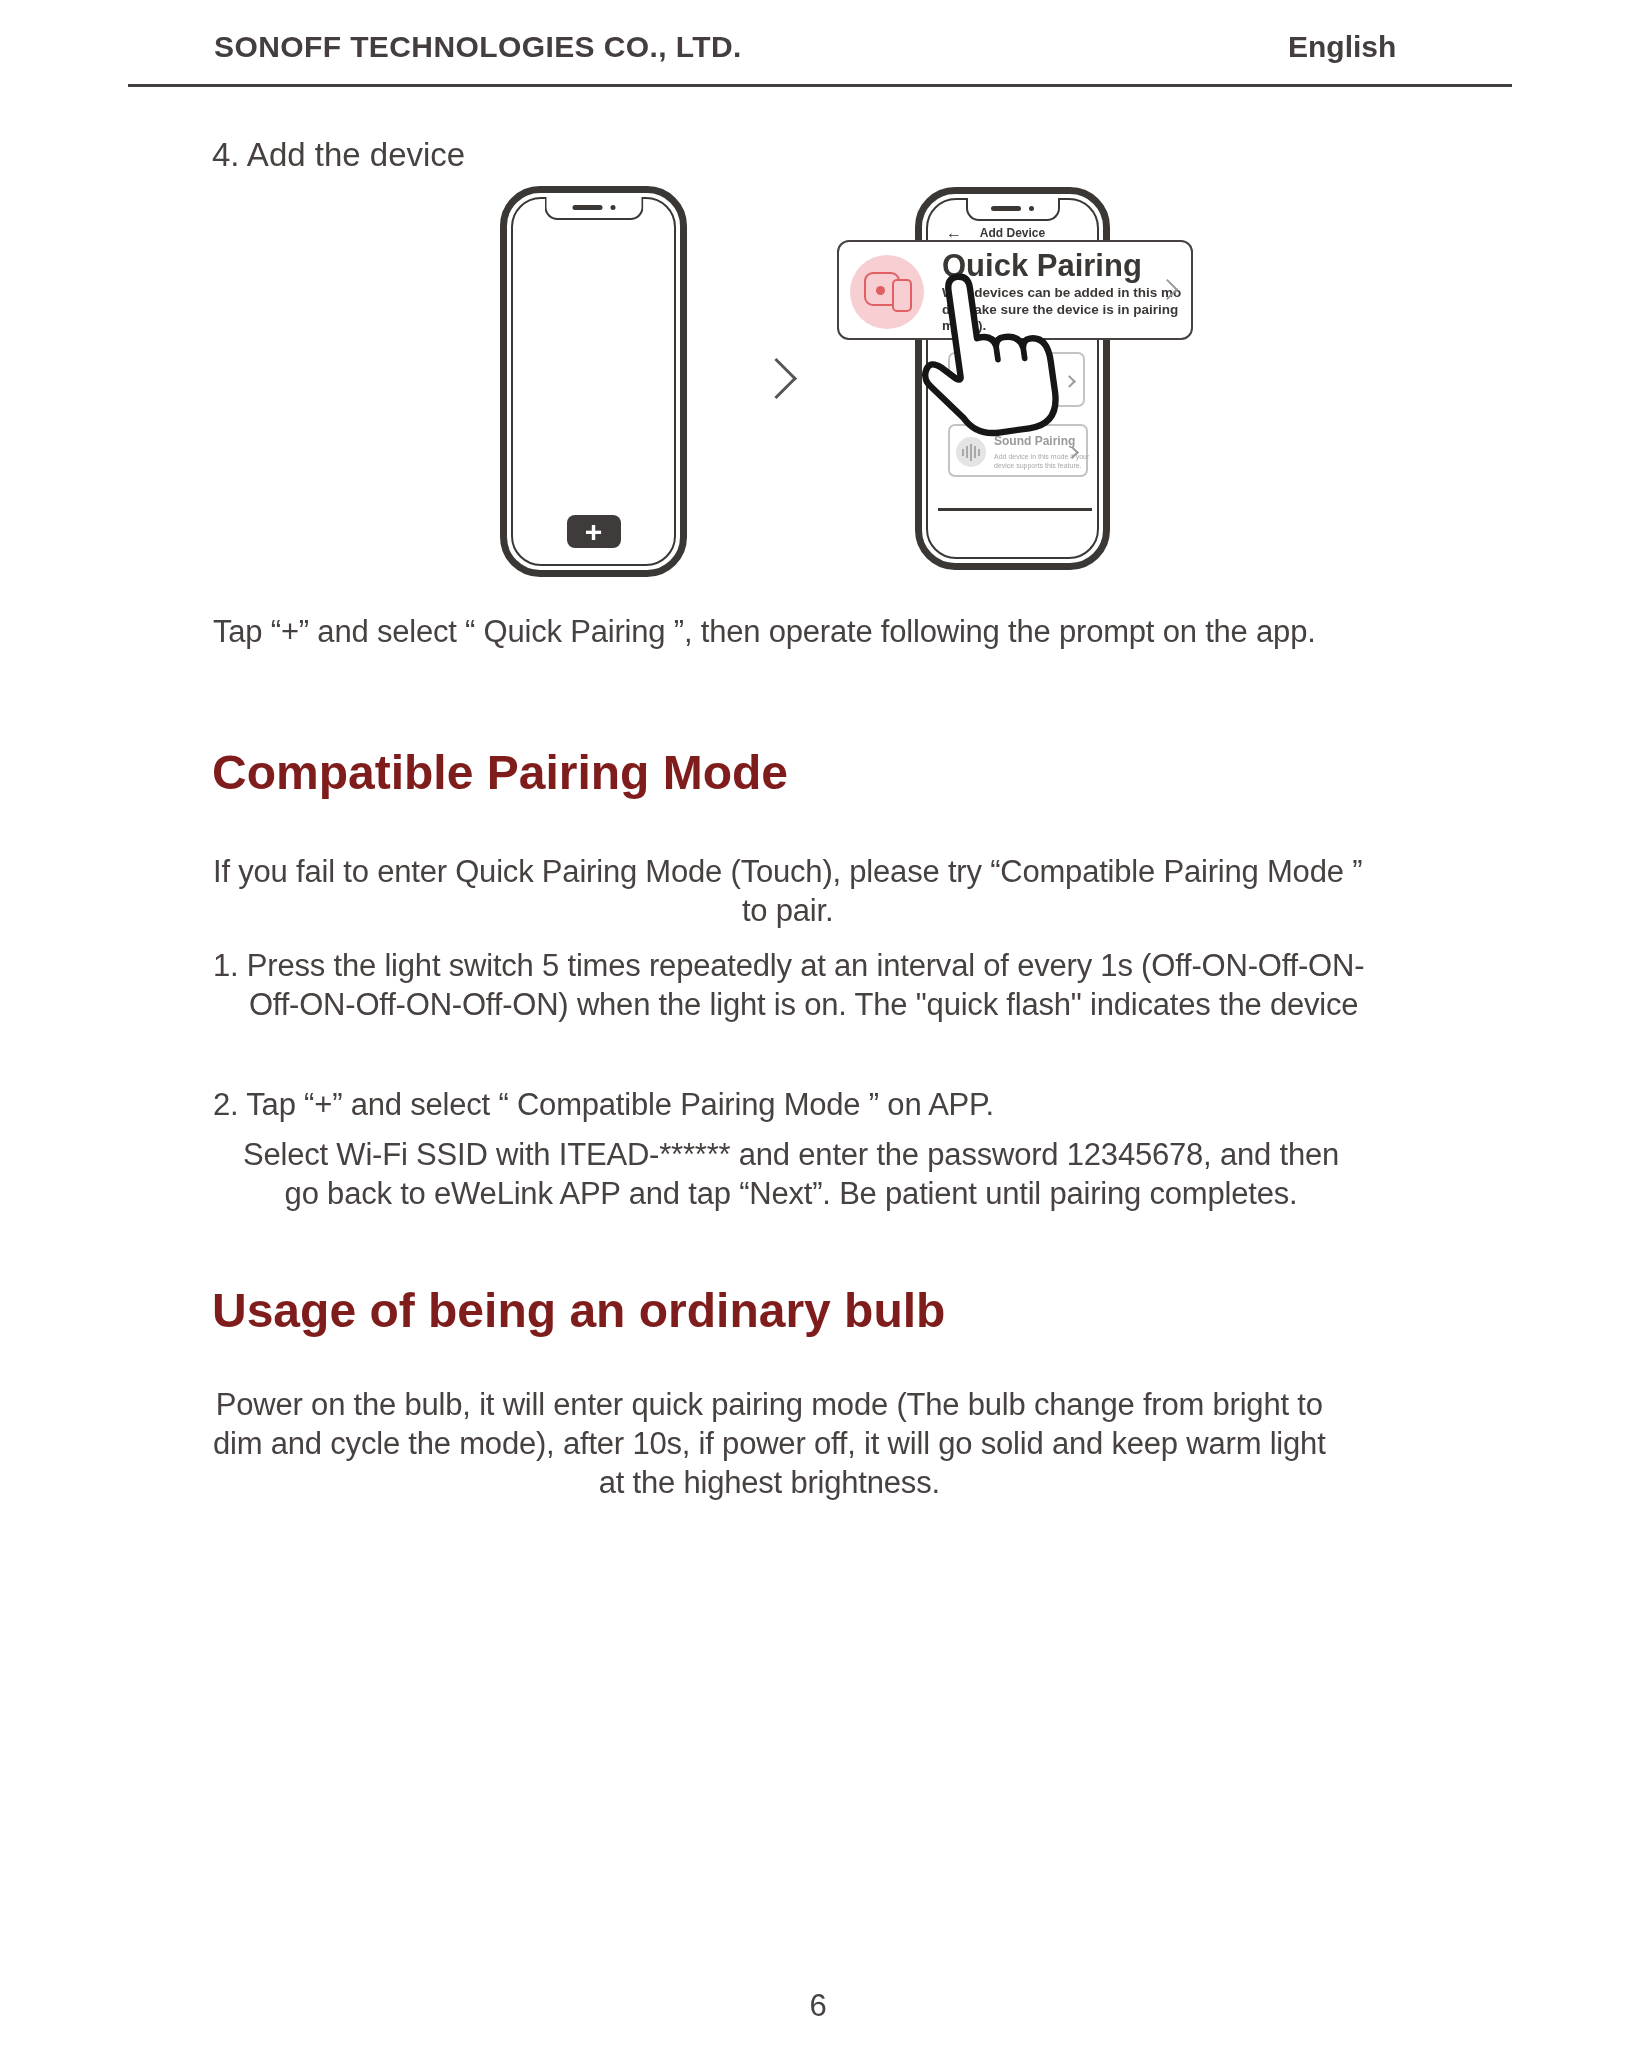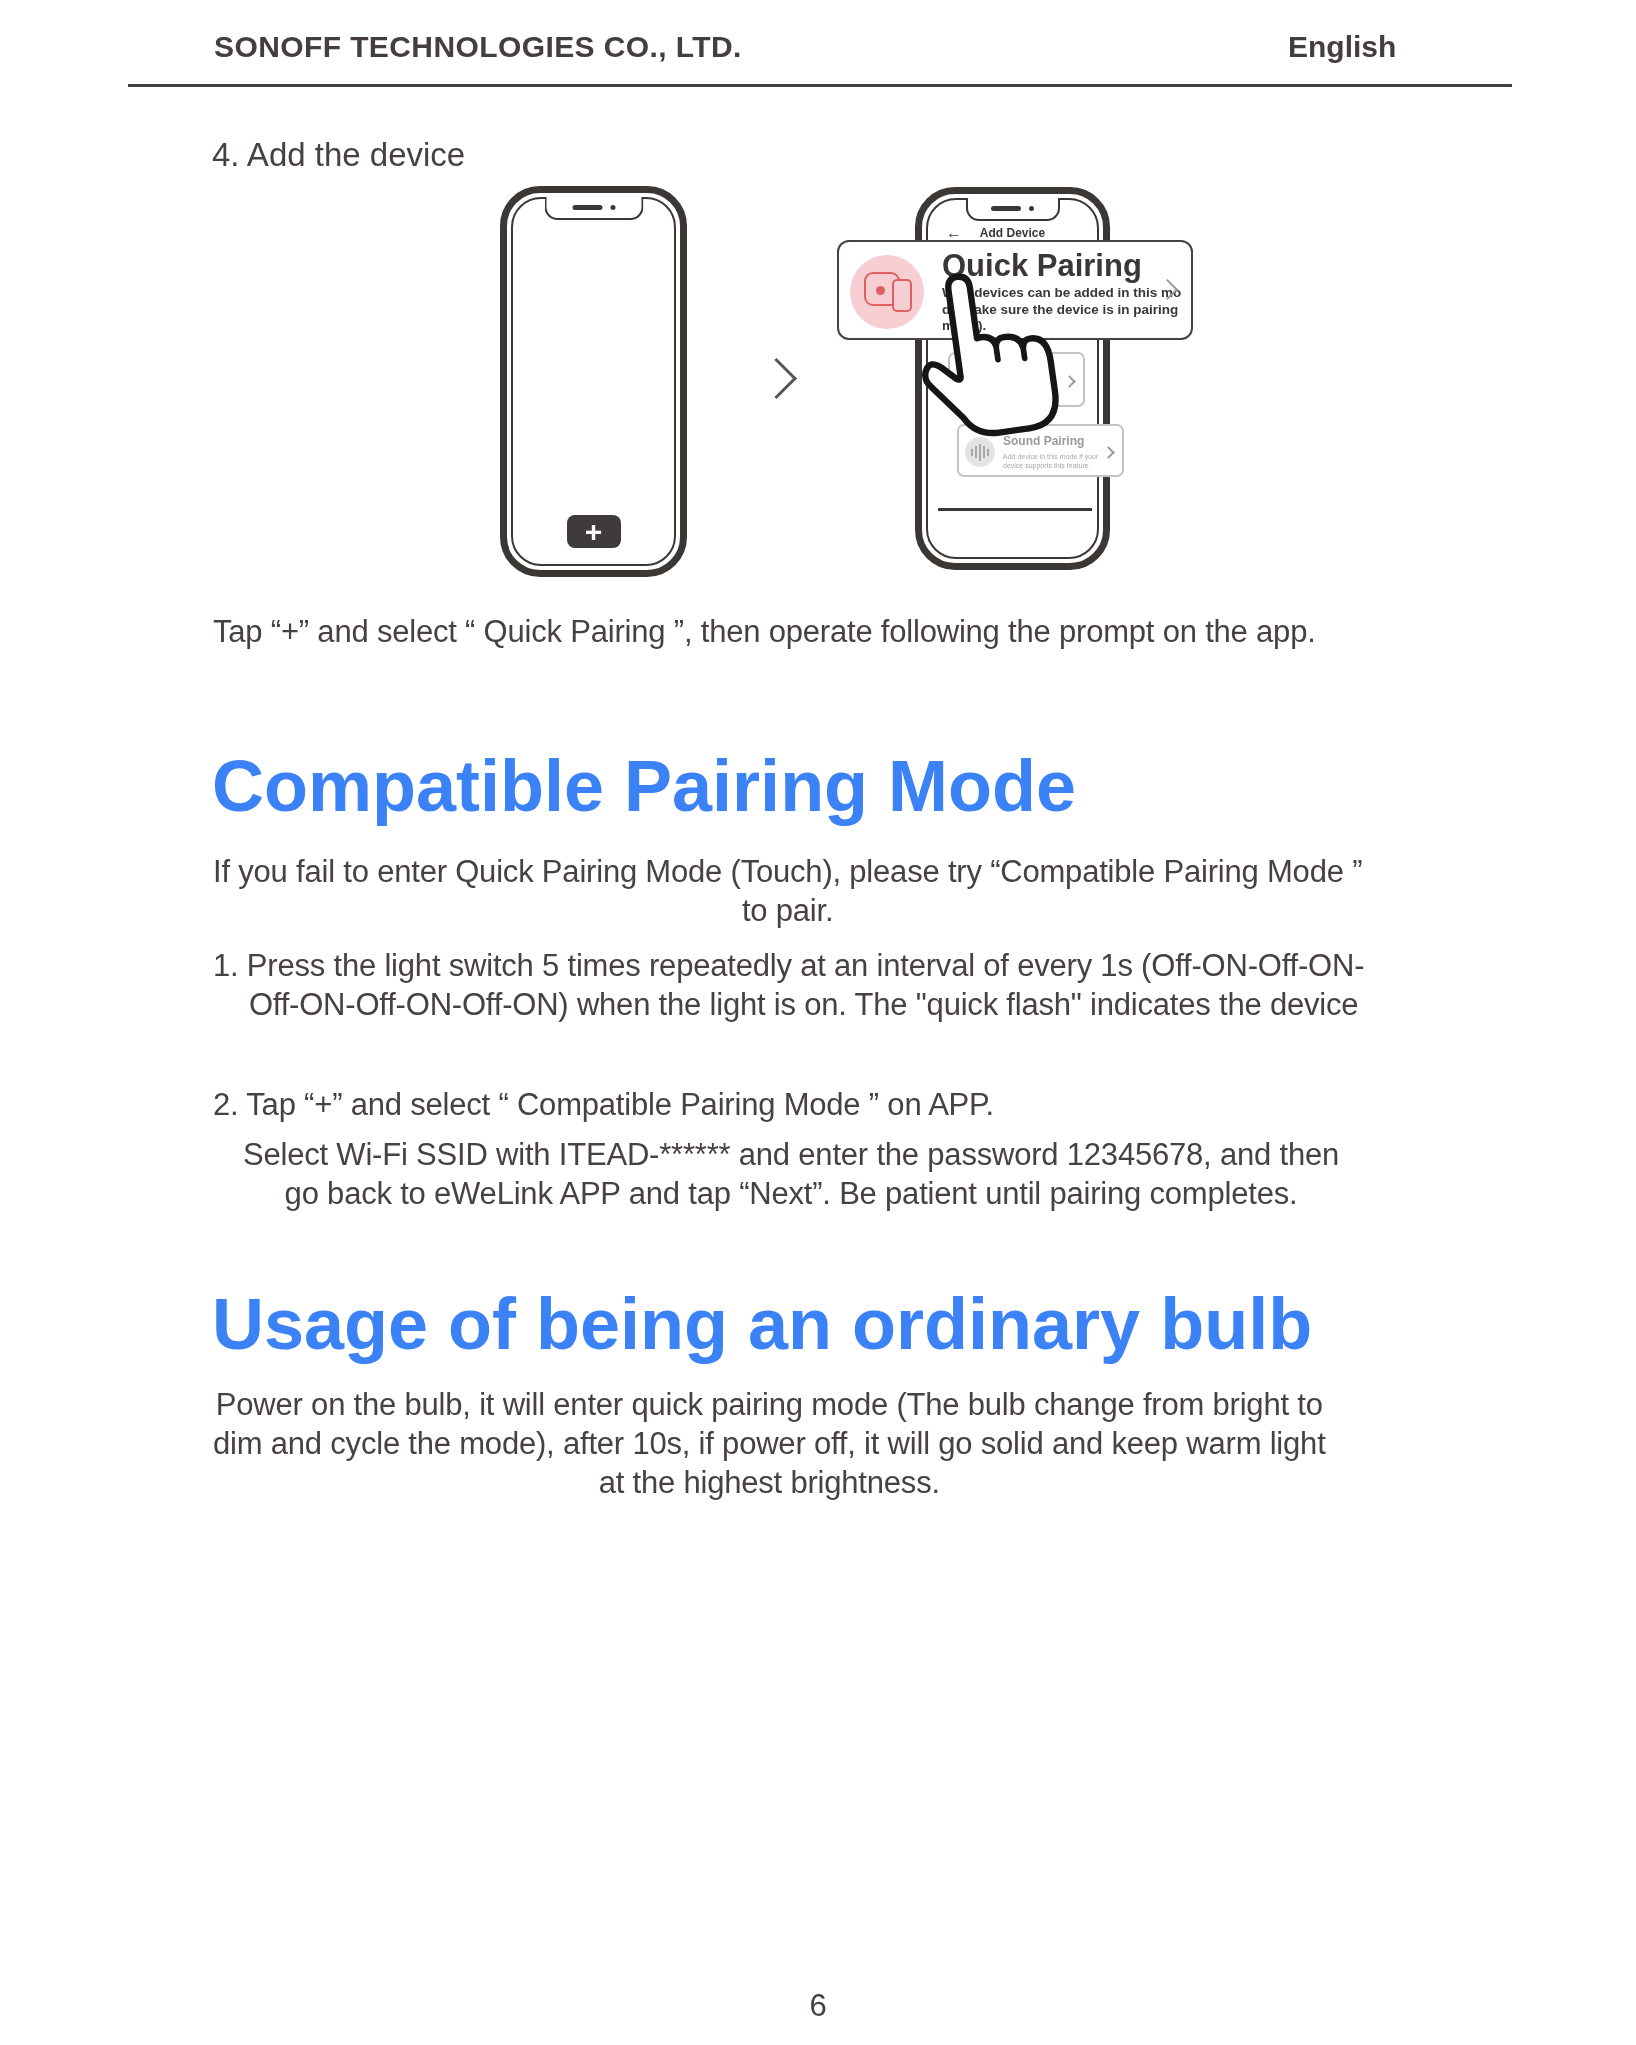--- a/index.html
+++ b/index.html
@@ -7,21 +7,21 @@
         font-family:"Liberation Sans","DejaVu Sans",sans-serif;color:#474140;}
   
   .company{position:absolute;left:214px;top:30px;font-size:30px;font-weight:700;color:#443f3e;letter-spacing:.4px;}
   .lang{position:absolute;left:1288px;top:30px;font-size:30px;font-weight:700;color:#443f3e;}
   .rule{position:absolute;left:128px;top:84px;width:1384px;height:3px;background:#44403f;}
   
   .step-title{position:absolute;left:212px;top:136px;font-size:33px;color:#474140;}
   .body-block{position:absolute;font-size:31px;line-height:39px;color:#474140;letter-spacing:-0.2px;text-align:center;}
   .line{white-space:nowrap;display:block;}
   .indent{padding-left:30px;}
-  .h1{position:absolute;font-size:72px;font-weight:700;color:#3b82f6;letter-spacing:0;white-space:nowrap;}
+  .h1{position:absolute;font-size:48px;font-weight:700;color:#7f1d1d;letter-spacing:0;white-space:nowrap;}
   .pagenum{position:absolute;left:0;top:1988px;width:100%;text-align:center;font-size:31px;color:#474140;}
   
   .phone{position:absolute;box-sizing:border-box;border:7px solid #3b3735;border-radius:40px;background:#fff;}
   .screen{position:absolute;left:4px;right:4px;top:4px;bottom:4px;border:2px solid #3b3735;border-radius:30px;}
   .notch{position:absolute;top:4px;left:50%;transform:translateX(-50%);height:21px;background:#fff;
          border:2px solid #3b3735;border-top:none;border-radius:0 0 13px 13px;display:flex;align-items:center;justify-content:center;gap:8px;}
   .pill{width:30px;height:5px;border-radius:3px;background:#3b3735;}
   .dot{width:5px;height:5px;border-radius:50%;background:#3b3735;}
   .plus-btn{position:absolute;left:50%;transform:translateX(-50%);bottom:22px;width:54px;height:33px;background:#3f3b3a;border-radius:8px;
             color:#fff;font-size:30px;font-weight:700;display:flex;align-items:center;justify-content:center;line-height:1;}
@@ -85,21 +85,21 @@
     <div class="mini-card" style="left:26px;top:158px;width:137px;height:55px;">
       <div class="gray-circle" style="left:6px;top:12px;">
         <span class="qr-glyph">
             <i></i>
           </span>
       </div>
       <div style="position:absolute;right:26px;top:23px;font-size:9px;color:#9a9a9a;white-space:nowrap;">QR co</div>
       <span class="chev" style="position:absolute;right:9px;top:23px;width:7px;height:7px;"></span>
     </div>
 
-    <div class="mini-card" style="left:35px;top:230px;width:167px;height:53px;">
+    <div class="mini-card" style="left:26px;top:230px;width:140px;height:53px;">
       <div class="gray-circle" style="left:6px;top:11px;">
         <span class="sound-bars">
           <i style="height:7px;"></i>
             <i style="height:12px;"></i>
             <i style="height:17px;"></i>
             <i style="height:12px;"></i>
             <i style="height:7px;"></i>
         </span>
       </div>
       <div style="position:absolute;left:44px;top:8px;font-size:12px;font-weight:700;color:#9a9a9a;white-space:nowrap;">Sound Pairing</div>

